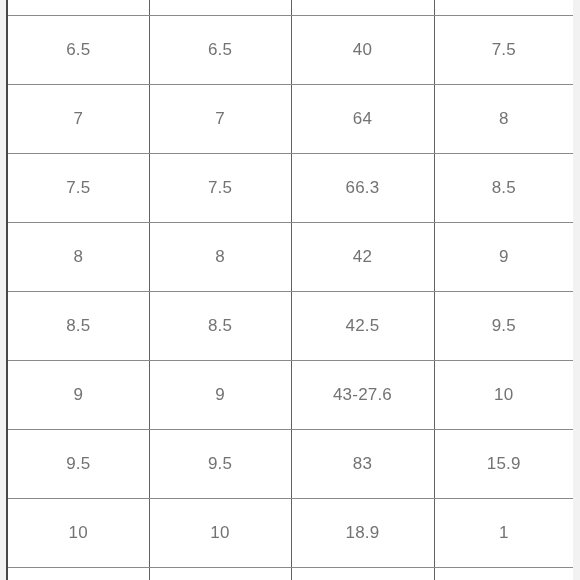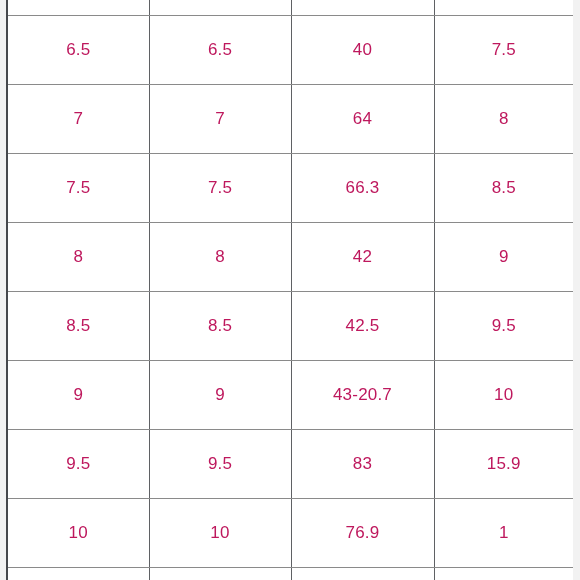--- a/index.html
+++ b/index.html
@@ -51,21 +51,21 @@
     height: 69px;
   }
 
   .size-table td {
     height: 69px;
     box-sizing: border-box;
     text-align: center;
     vertical-align: middle;
     font-size: 17px;
     line-height: 1.2;
-    color: #be185d;
+    color: #737373;
     background: #ffffff;
     border-top: 1px solid #8a8a8a;
     border-bottom: 1px solid #8a8a8a;
     border-left: 1px solid #5f6164;
     border-right: 1px solid #5f6164;
     letter-spacing: 0.2px;
     padding: 0 4px;
     white-space: nowrap;
   }
 
@@ -138,35 +138,35 @@
         <tr>
           <td>8.5</td>
           <td>8.5</td>
           <td>42.5</td>
           <td>9.5</td>
         </tr>
 
         <tr>
           <td>9</td>
           <td>9</td>
-          <td>43-20.7</td>
+          <td>43-27.6</td>
           <td>10</td>
         </tr>
 
         <tr>
           <td>9.5</td>
           <td>9.5</td>
           <td>83</td>
           <td>15.9</td>
         </tr>
 
         <tr>
           <td>10</td>
           <td>10</td>
-          <td>76.9</td>
+          <td>18.9</td>
           <td>1</td>
         </tr>
 
         <tr>
           <td></td>
           <td></td>
           <td></td>
           <td></td>
         </tr>
 

